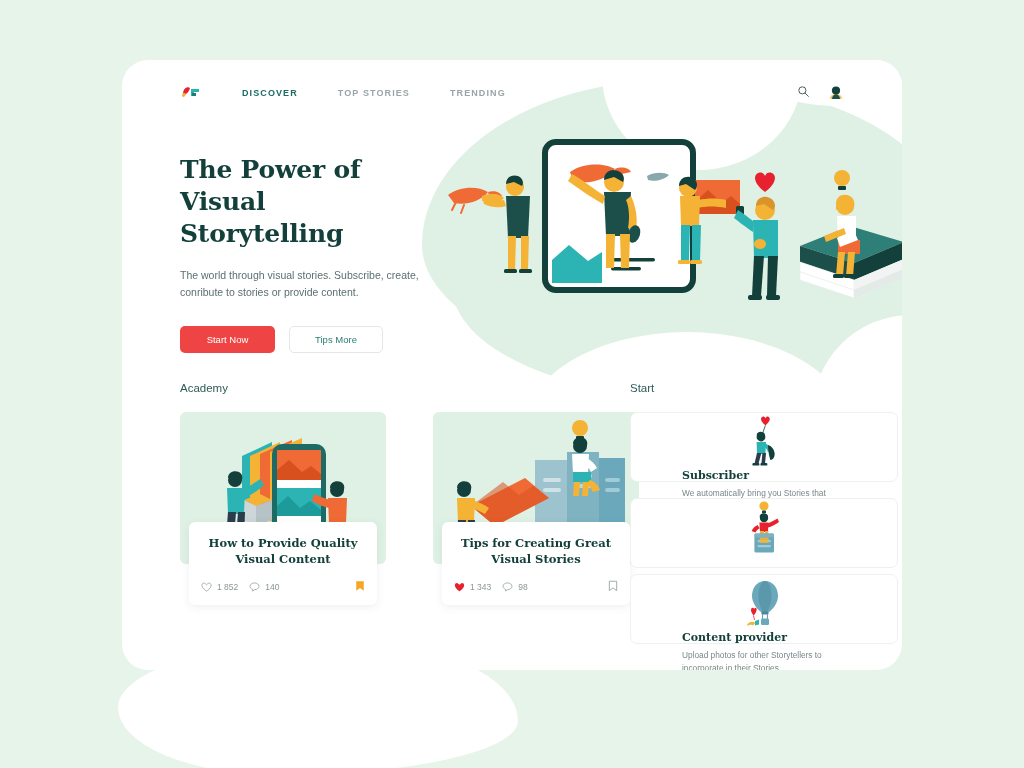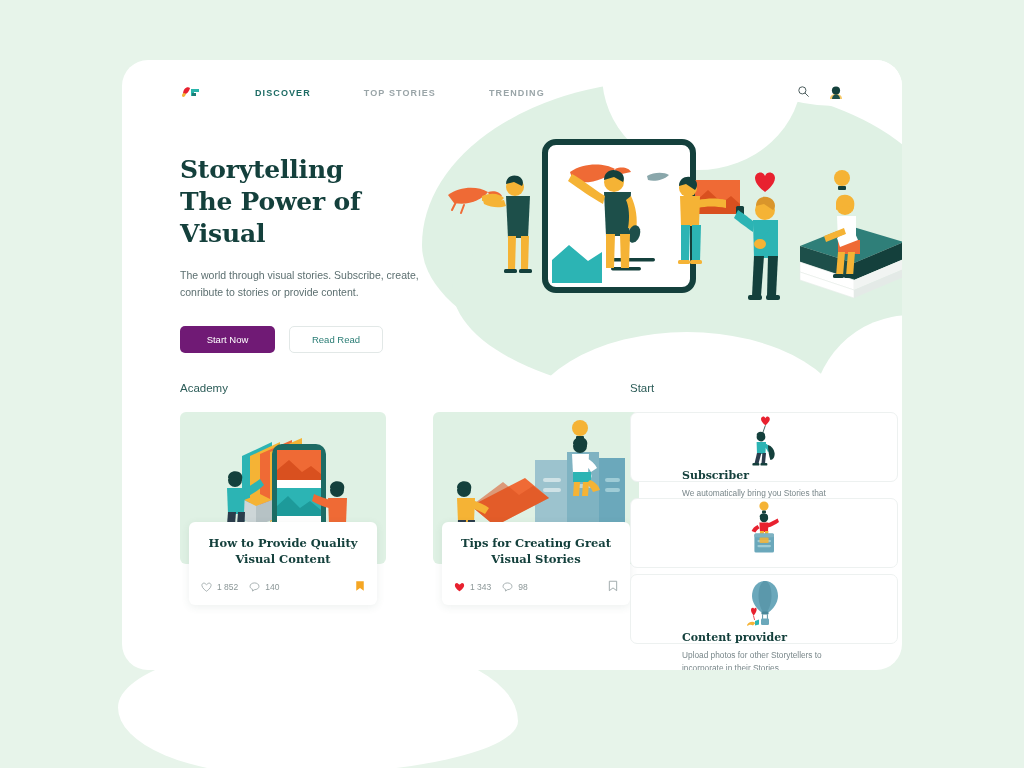--- a/index.html
+++ b/index.html
@@ -76,21 +76,20 @@
     position: absolute; left: 0; top: 0; width: 780px; height: 66px;
     display: flex; align-items: center; padding: 0 58px 0 58px;
     z-index: 20;
   }
   .logo { width: 24px; height: 20px; position: relative; flex: none; }
   .nav { display: flex; align-items: center; gap: 40px; margin-left: 38px; }
   .nav-item {
     font-size: 9px; letter-spacing: 1.1px; font-weight: bold;
     color: #9aa5a8; text-transform: uppercase; cursor: pointer;
     white-space: nowrap;
-    margin-left: 13px;
   }
   .nav-item.active { color: #1d6b64; }
   .header-right { margin-left: auto; display: flex; align-items: center; gap: 18px; }
   .avatar { width: 16px; height: 16px; position: relative; }
 
   
   .hero-text { position: absolute; left: 58px; top: 94px; width: 260px; z-index: 10; }
   .hero-title {
     font-family: "DejaVu Serif", "Liberation Serif", serif;
     font-size: 25px; line-height: 1.28; font-weight: bold;
@@ -99,21 +98,21 @@
   .hero-sub {
     margin-top: 17px; font-size: 10.5px; line-height: 1.62;
     color: #5c6f70; width: 245px;
   }
   .hero-buttons { margin-top: 25px; display: flex; gap: 14px; }
   .btn {
     font-size: 9.5px; border-radius: 5px; cursor: pointer;
     display: flex; align-items: center; justify-content: center;
   }
   .btn-primary {
-    width: 95px; height: 27px; background: #701a75; color: #ffffff;
+    width: 95px; height: 27px; background: #ef4444; color: #ffffff;
     border: none;
   }
   .btn-secondary {
     width: 94px; height: 27px; background: #ffffff; color: #2a7d75;
     border: 1px solid #e2e8e7;
   }
 
   
   .hero-illus { position: absolute; left: 320px; top: 70px; width: 460px; height: 240px; z-index: 5; }
 
@@ -216,27 +215,27 @@
             <path d="M2 14 C2 10.5, 4.4 9, 8 9 C11.6 9, 14 10.5, 14 14 Z" fill="#f5c96b"></path>
             <circle cx="8" cy="5.6" r="4.1" fill="#14403c"></circle>
             <path d="M8 9.5 C5.6 9.5, 4 11.4, 4 14 L12 14 C12 11.4, 10.4 9.5, 8 9.5 Z" fill="#1d4f4a"></path>
           </svg>
         </span>
       </div>
     </div>
 
     <div class="hero-text">
       <div class="hero-title">
+        <div>The Power of Visual</div>
         <div>Storytelling</div>
-        <div>The Power of Visual</div>
       </div>
       <div class="hero-sub">The world through visual stories. Subscribe, create, conribute to stories or provide content.</div>
       <div class="hero-buttons">
         <div class="btn btn-primary">Start Now</div>
-        <div class="btn btn-secondary">Read Read</div>
+        <div class="btn btn-secondary">Tips More</div>
       </div>
     </div>
 
     <div class="hero-illus">
       <svg viewBox="0 0 460 240" width="460" height="240">
 
         <g>
           <path d="M6 65 C18 56, 36 56, 46 62 C40 70, 26 76, 12 73 Z" fill="#ef6a35"></path>
           <path d="M46 62 C52 60, 58 62, 60 66 L48 68 Z" fill="#ef6a35"></path>
           <path d="M14 72 L10 80 M22 75 L19 83" stroke="#ef6a35" stroke-width="2" stroke-linecap="round"></path>

